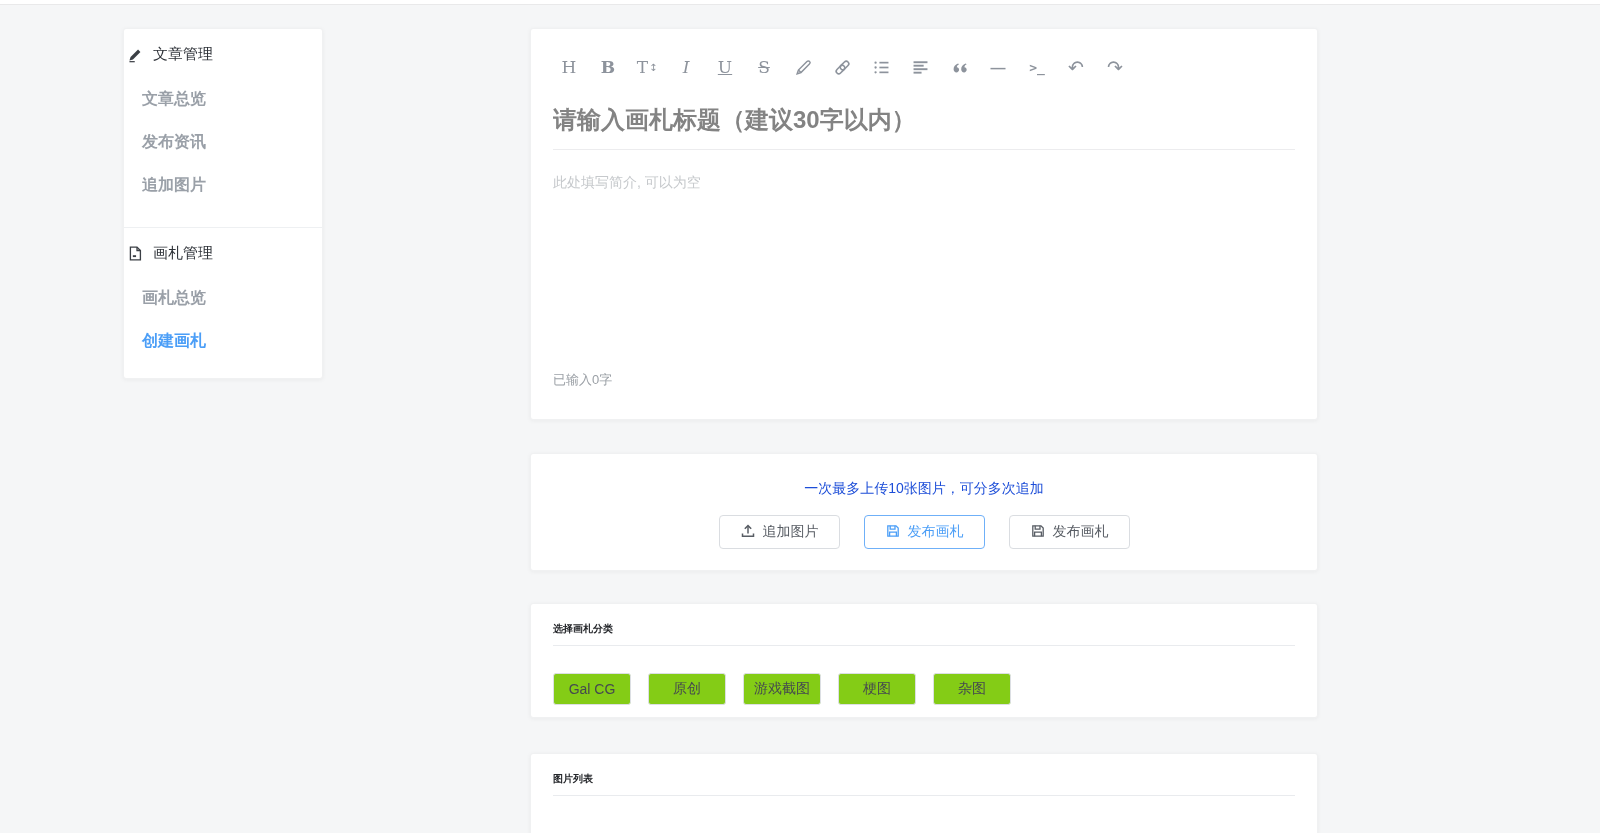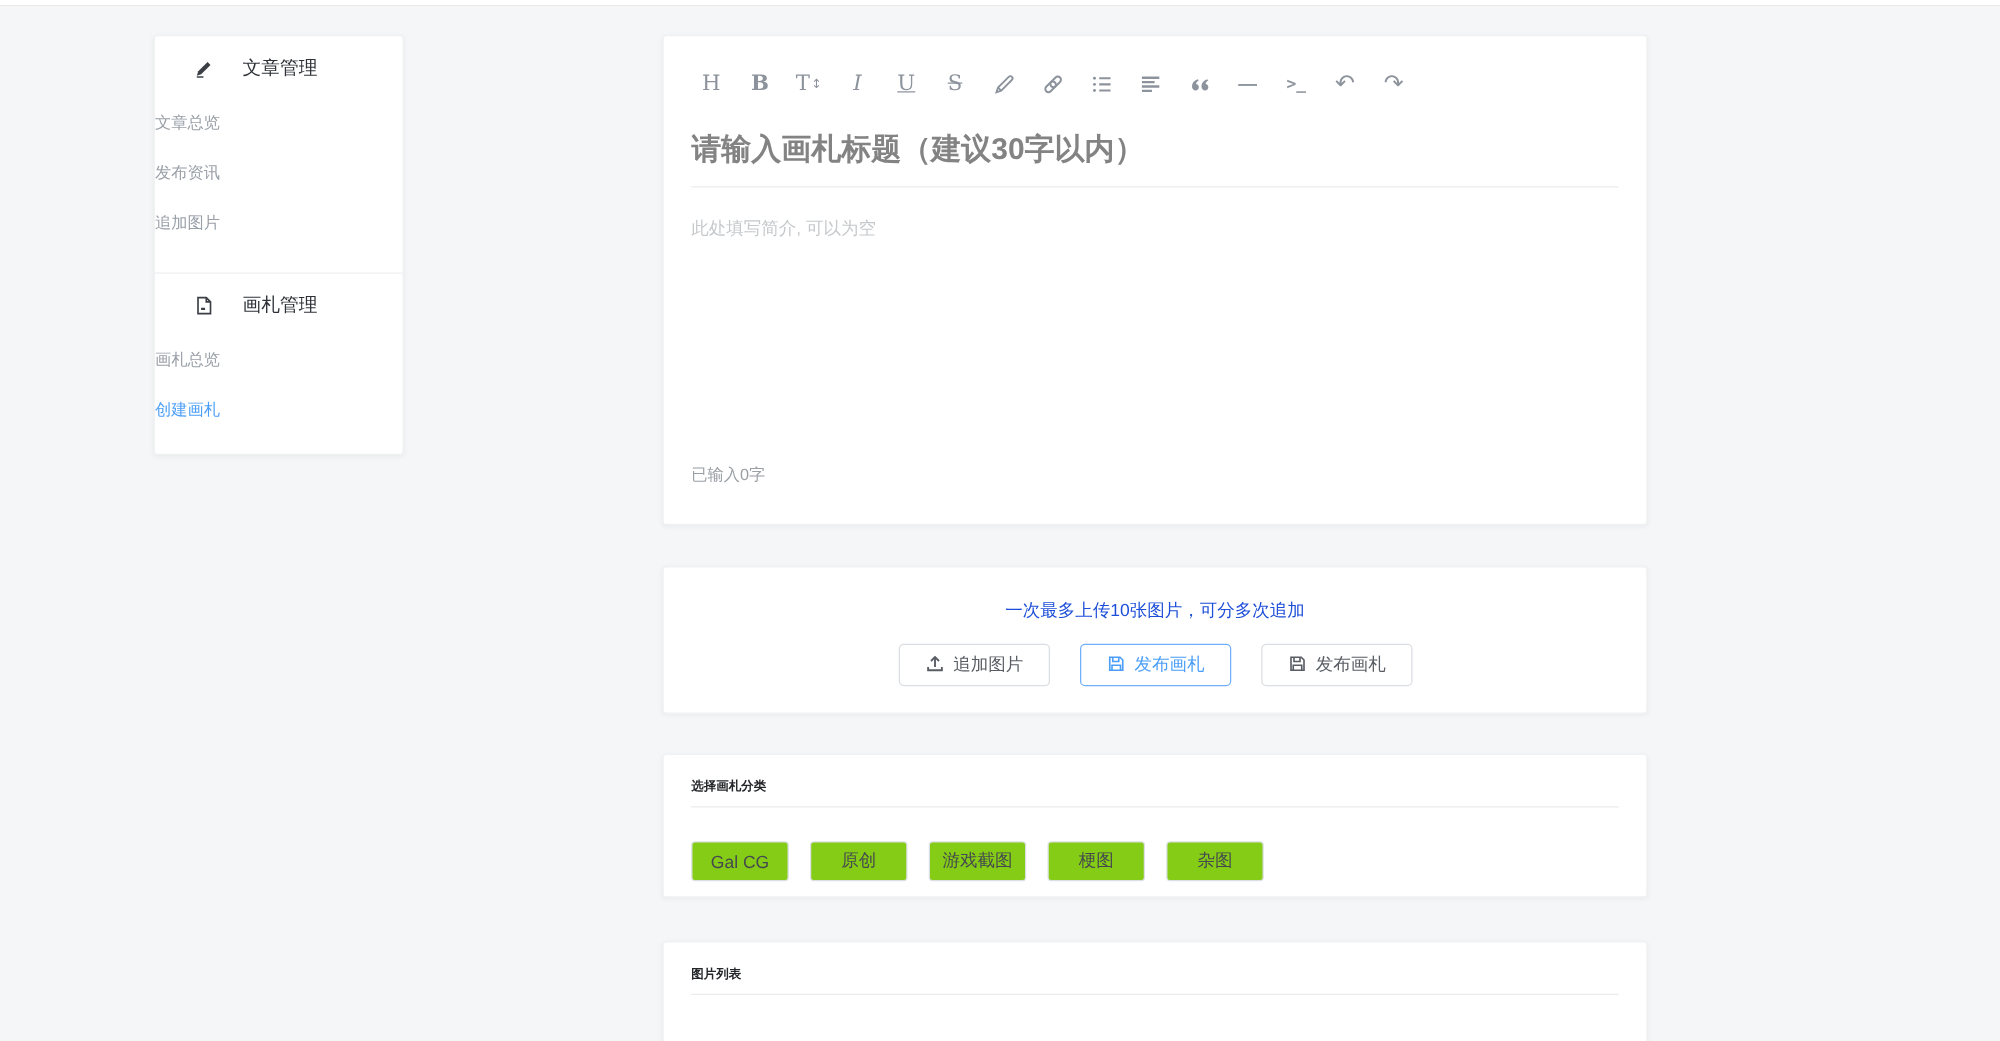--- a/index.html
+++ b/index.html
@@ -19,28 +19,28 @@
     border:1px solid #f0f1f2;
     border-radius:3px;
     box-shadow:0 1px 4px rgba(30,35,40,.05);
   }
   
   .sidebar-card {
     position:absolute; left:123px; top:28px; width:200px;
     padding:16px 0 26px;
   }
   .side-header {
-    display:flex; align-items:center; gap:22px;
-    padding-left:31px; font-size:15px; color:#2e3238; cursor:pointer;text-align:center;
+    display:flex; align-items:center; gap:9px;
+    padding-left:3px; font-size:15px; color:#2e3238; cursor:pointer;text-align:center;
   }
   .side-icon { width:17px; height:17px; color:#3b3f45; display:inline-flex; }
   .side-icon svg { width:100%; height:100%; }
   .side-item {
-    margin-top:22px;
-    font-size:13px; color:#9aa0a8; cursor:pointer;
+    padding-left:18px; margin-top:22px;
+    font-size:16px; color:#9aa0a8; cursor:pointer;font-weight:bold;
   }
   .side-item.first { margin-top:25px; }
   .side-item.active { color:#4b9ef7; }
   .side-divider { border-top:1px solid #eef0f2; margin-top:31px; }
   .side-header.second { margin-top:16px; }
   
   .main-col { position:absolute; left:530px; top:28px; width:788px; }
   
   .editor-card { height:392px; padding:26px 22px 0; position:relative; }
   .toolbar { display:flex; align-items:center; gap:15px; padding-left:4px; color:#8d939c; }

